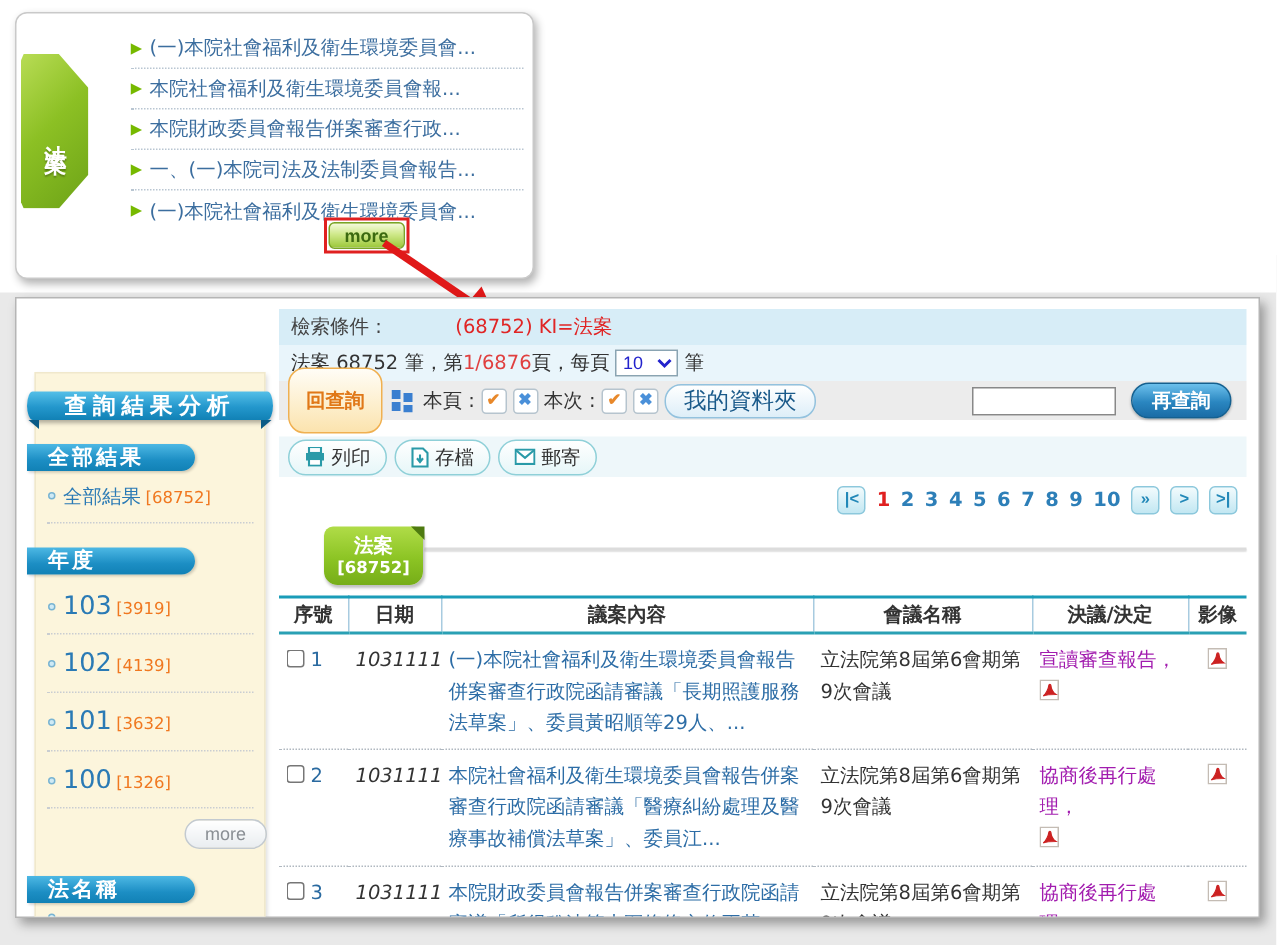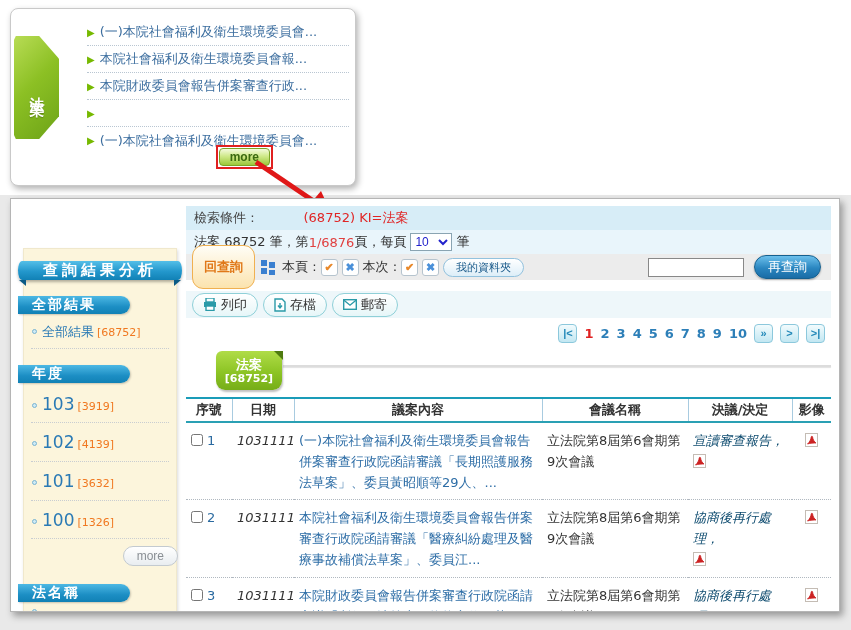--- a/index.html
+++ b/index.html
@@ -78,26 +78,26 @@
     padding:0 6px; gap:4px; font-size:13px; color:#333; }
   .btn-back { padding:12px 11px; font-size:13px; font-weight:bold; color:#e07818;
     background:linear-gradient(#fffdf6,#fdeecb 60%,#fbe3ae); border:1px solid #f0b050;
     border-radius:11px; cursor:pointer; }
   .grid-ico { width:15px; height:15px; margin:0 2px; cursor:pointer; }
   .sq-btn { width:17px; height:17px; background:#fff; border:1px solid #b6c4ce;
     border-radius:3px; font-size:11px; font-weight:bold; line-height:14px;
     text-align:center; cursor:pointer; padding:0; }
   .sq-btn.chk { color:#e8882a; }
   .sq-btn.xx  { color:#4a90d9; }
-  .btn-folder { padding:1px 12px; font-size:11px; color:#1a5a8a;
+  .btn-folder { padding:1px 12px; font-size:15px; color:#1a5a8a;
     background:linear-gradient(#ffffff,#ddeef8); border:1px solid #93c2de;
     border-radius:11px; cursor:pointer;font-family:Liberation Serif, serif; }
   .tb-input { margin-left:auto; width:96px; height:19px; border:1px solid #888;
     background:#fff; font-size:12px; padding:0 3px; }
-  .btn-requery { margin:0 4px 0 6px; padding:2px 13px; font-size:13px; font-weight:normal;
+  .btn-requery { margin:0 4px 0 6px; padding:2px 13px; font-size:13px; font-weight:bold;
     color:#fff; background:linear-gradient(#6cc0ec 0%,#2a86c0 55%,#1a6ca6 100%);
     border:1px solid #15608f; border-radius:12px; cursor:pointer;
     box-shadow:0 1px 2px rgba(0,0,0,.3); }
   .row-actions { background:#eef7fa; height:27px; display:flex; align-items:center;
     padding:0 6px; gap:5px;margin-top:11px; }
   .btn-teal { display:inline-flex; align-items:center; gap:4px; padding:2px 10px;
     font-size:13px; color:#333; background:linear-gradient(#ffffff,#e6f6f8);
     border:1px solid #8fd0d8; border-radius:12px; cursor:pointer; }
   .row-pages { height:30px; display:flex; align-items:center; justify-content:flex-end;
     gap:7px; padding-right:6px; background:#fff; }
@@ -130,21 +130,21 @@
   table.results th:first-child { border-left:none; }
   table.results td { vertical-align:top; padding:8px 5px 6px; font-size:13px;
     border-bottom:1px dotted #b0b8c0; line-height:1.6; }
   .c-seq { width:46px; } .c-date { width:62px; } .c-content { width:248px; }
   .c-meet { width:146px; } .c-dec { width:104px; } .c-img { width:39px; }
   td.seq { white-space:nowrap; color:#2a6aa0; }
   td.seq input { width:12px; height:12px; margin-right:4px; vertical-align:-1px; }
   td.date { color:#333;font-style:italic; }
   td.content a { color:#2d6da6; text-decoration:none; cursor:pointer; }
   td.meet { color:#333; }
-  td.dec { color:#0c4a6e;font-style:italic; }
+  td.dec { color:#a21caf; }
   td.img { text-align:center; }
   .pdf { display:inline-block; vertical-align:-2px; cursor:pointer; }
 </style>
 </head>
 <body>
 
 <div class="page">
   <div class="top-strip"></div>
 
   <div class="top-panel">
@@ -159,20 +159,21 @@
       <div class="top-item">
         <span class="tri">▶</span>
         <a>本院社會福利及衛生環境委員會報...</a>
       </div>
       <div class="top-item">
         <span class="tri">▶</span>
         <a>本院財政委員會報告併案審查行政...</a>
       </div>
       <div class="top-item">
         <span class="tri">▶</span>
+        <a>一、(一)本院司法及法制委員會報告...</a>
       </div>
       <div class="top-item" style="border-bottom:none">
         <span class="tri">▶</span>
         <a>(一)本院社會福利及衛生環境委員會...</a>
       </div>
     </div>
     <div class="more-wrap">
       <button class="more-btn">more</button>
     </div>
   </div>

